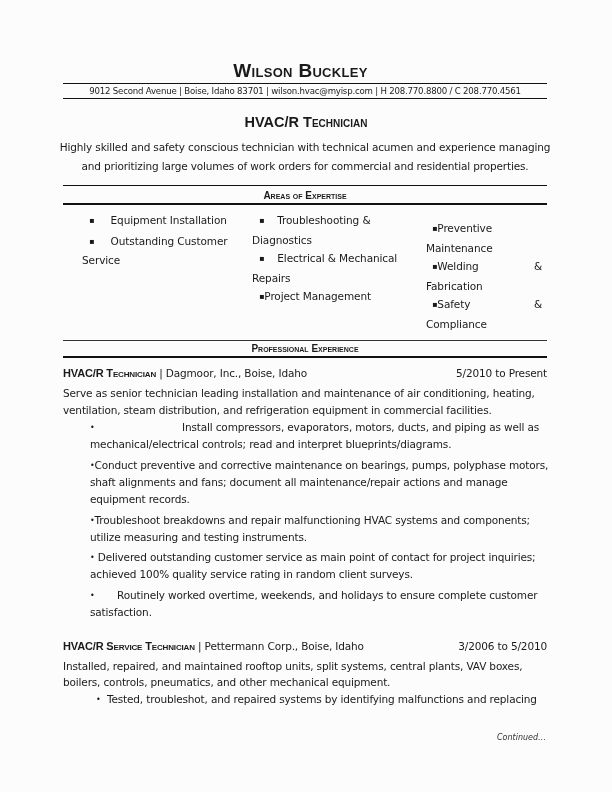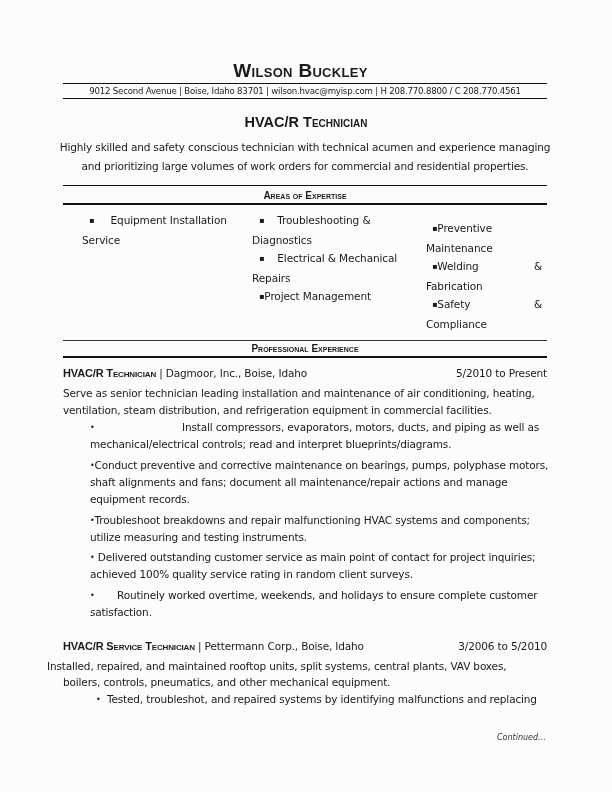--- a/index.html
+++ b/index.html
@@ -50,20 +50,21 @@
   <div>Highly skilled and safety conscious technician with technical acumen and experience managing</div>
   <div>and prioritizing large volumes of work orders for commercial and residential properties.</div>
 </div>
 
 <div class="abs rule" style="top:185px;height:1px;"></div>
 <div class="abs section-head" style="top:190px;">Areas of Expertise</div>
 <div class="abs rule" style="top:203px;height:2px;"></div>
 
 <div class="abs col" style="left:82px;top:211px;width:170px;">
   <div style="padding-left:7px;"><span class="bul">▪</span>&nbsp;&nbsp;&nbsp;&nbsp;&nbsp;<span>Equipment Installation</span></div>
+  <div style="padding-left:7px;margin-top:1px;"><span class="bul">▪</span>&nbsp;&nbsp;&nbsp;&nbsp;&nbsp;<span>Outstanding Customer</span></div>
   <div>Service</div>
 </div>
 
 <div class="abs col" style="left:252px;top:211px;width:170px;">
   <div style="padding-left:7px;"><span class="bul">▪</span>&nbsp;&nbsp;&nbsp;&nbsp;<span>Troubleshooting &amp;</span></div>
   <div>Diagnostics</div>
   <div style="padding-left:7px;"><span class="bul">▪</span>&nbsp;&nbsp;&nbsp;&nbsp;<span>Electrical &amp; Mechanical</span></div>
   <div>Repairs</div>
   <div style="padding-left:7px;"><span class="bul">▪</span><span>Project Management</span></div>
 </div>
@@ -103,17 +104,17 @@
 <div class="abs line" style="left:90px;top:568px;">achieved 100% quality service rating in random client surveys.</div>
 
 <div class="abs line" style="left:90px;top:589px;"><span class="bul">•</span></div>
 <div class="abs line" style="left:117px;top:589px;">Routinely worked overtime, weekends, and holidays to ensure complete customer</div>
 <div class="abs line" style="left:90px;top:606px;text-align:center;">satisfaction.</div>
 
 <div class="abs line" style="left:63px;top:640px;">
   <span class="job-title">HVAC/R Service Technician</span><span> | Pettermann Corp., Boise, Idaho</span>
 </div>
 <div class="abs line" style="right:65px;top:640px;">3/2006 to 5/2010</div>
-<div class="abs line" style="left:47px;top:660px;">Installed, repaired, and maintained rooftop units, split systems, central plants, VAV boxes,</div>
+<div class="abs line" style="left:63px;top:660px;">Installed, repaired, and maintained rooftop units, split systems, central plants, VAV boxes,</div>
 <div class="abs line" style="left:63px;top:676px;">boilers, controls, pneumatics, and other mechanical equipment.</div>
 <div class="abs line" style="left:96px;top:693px;"><span class="bul">•</span>&nbsp;&nbsp;<span>Tested, troubleshot, and repaired systems by identifying malfunctions and replacing</span></div>
 
 <div class="abs cont">Continued…</div>
 
 </body></html>

